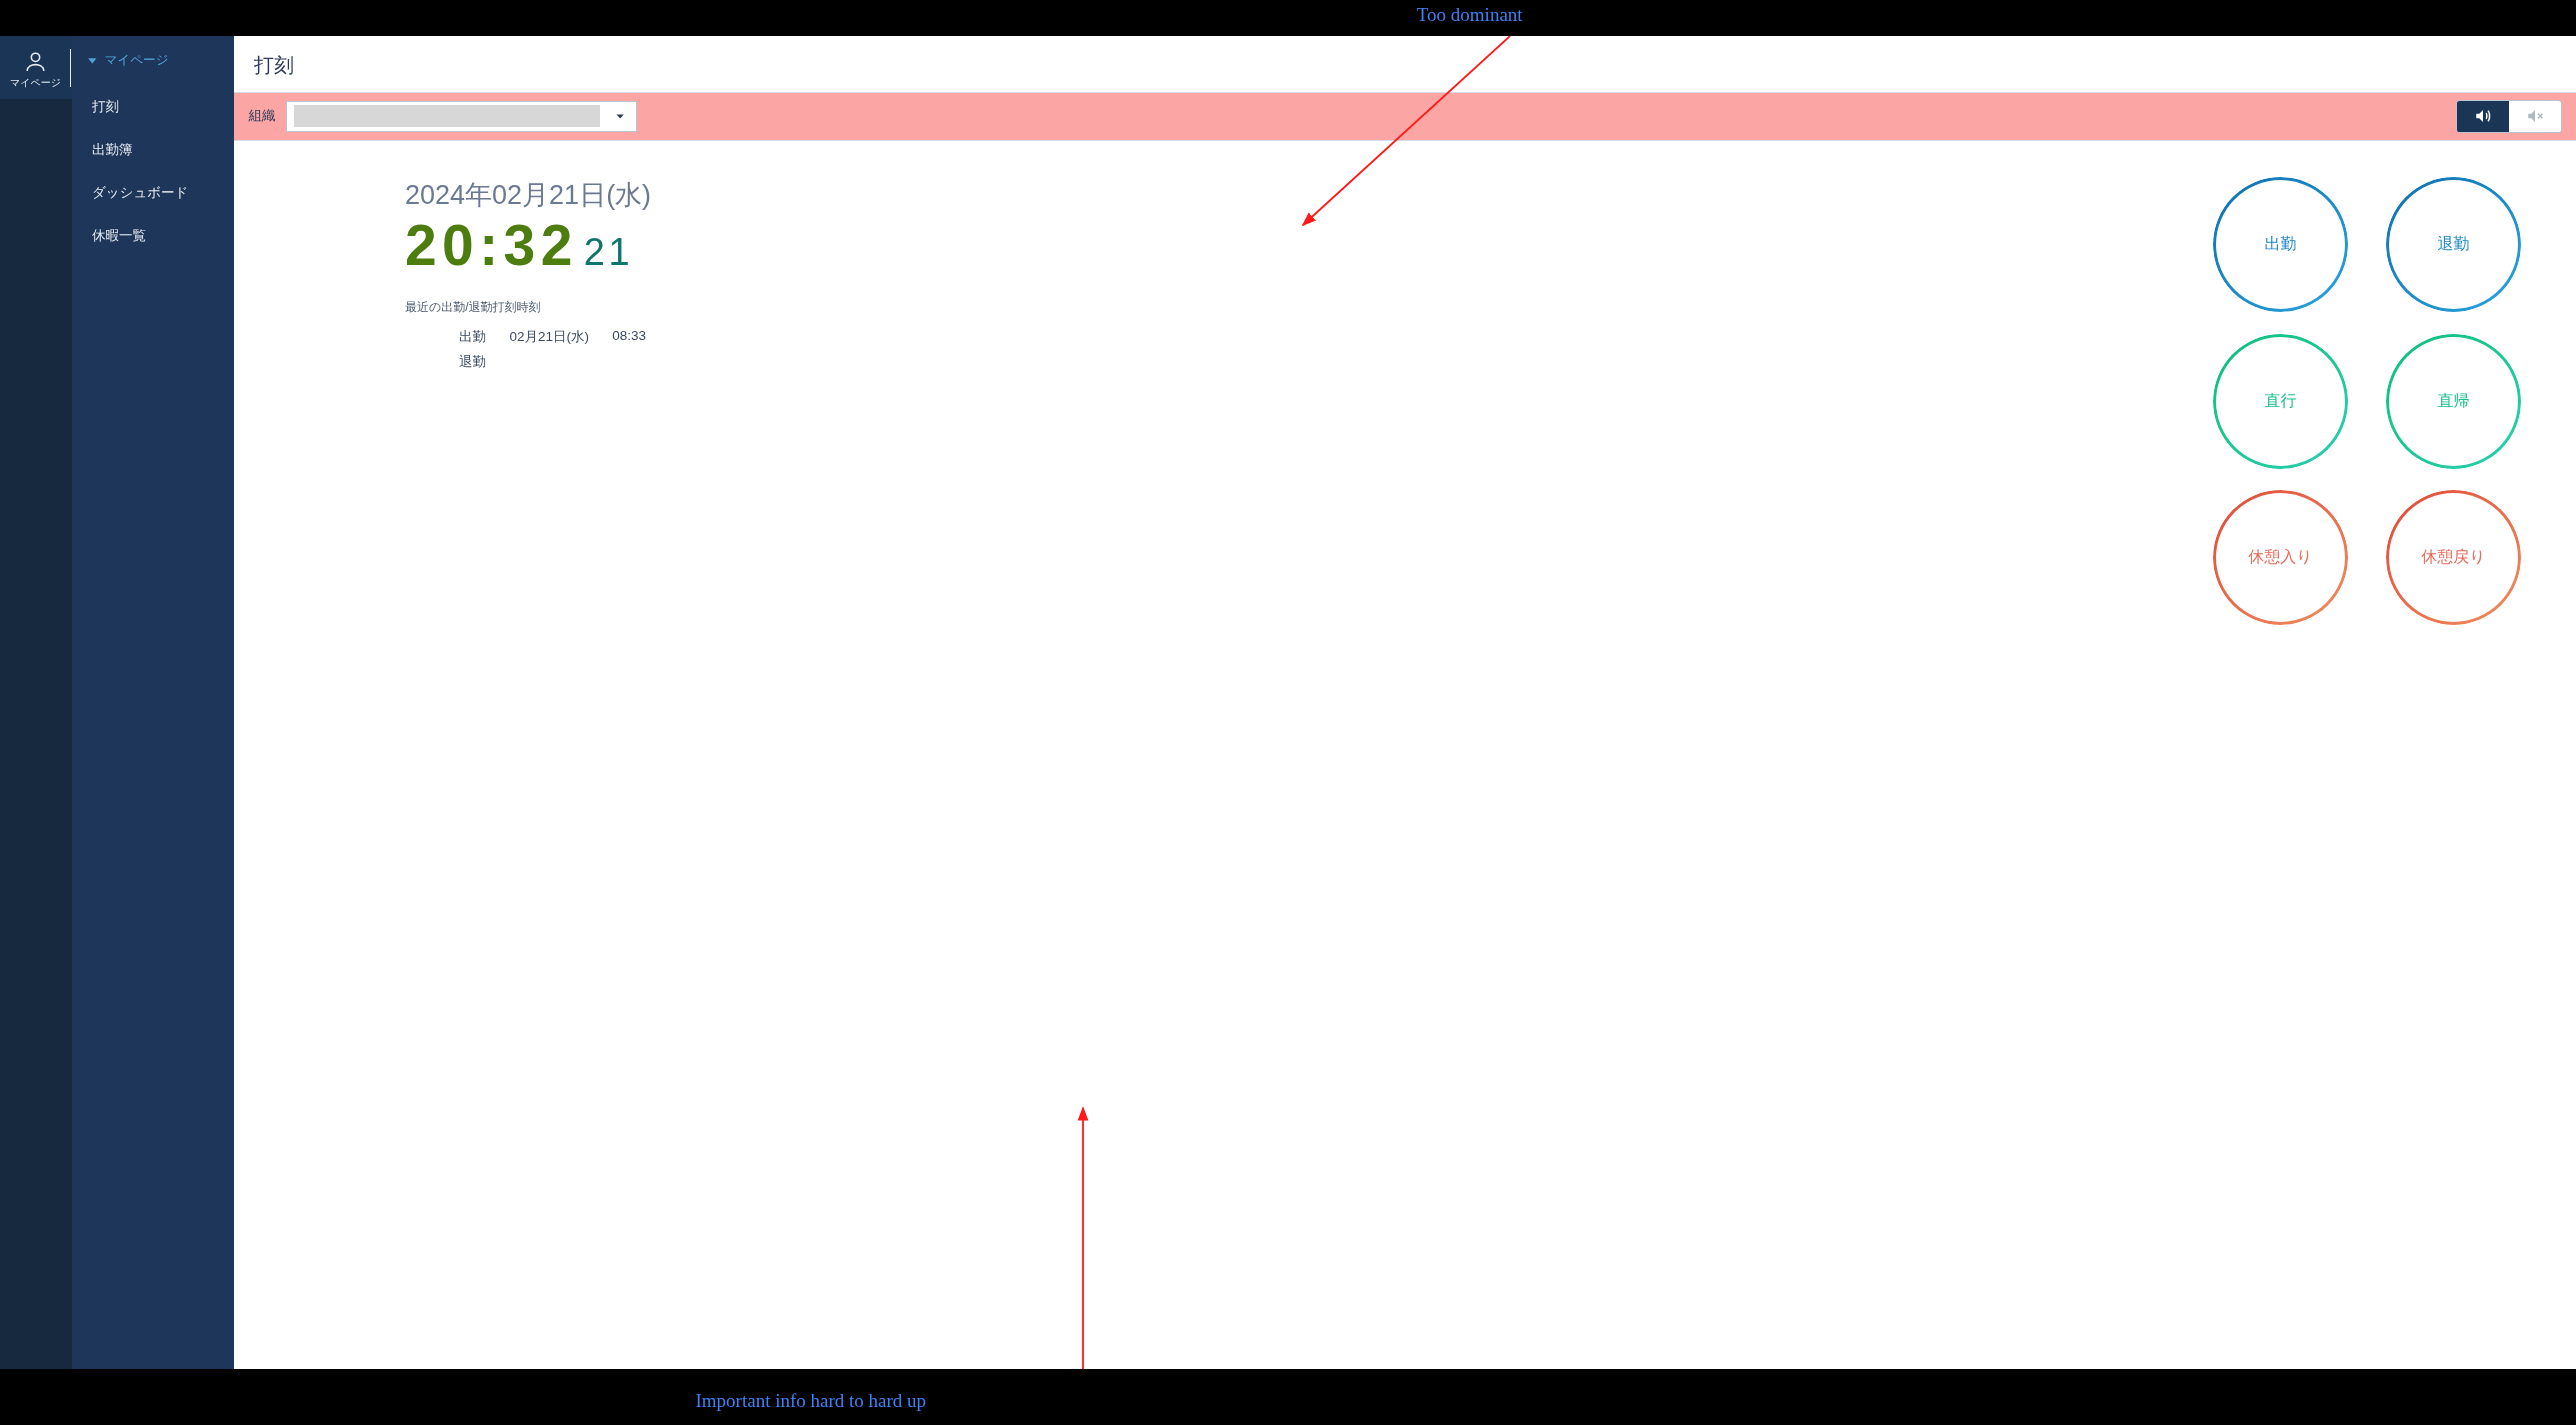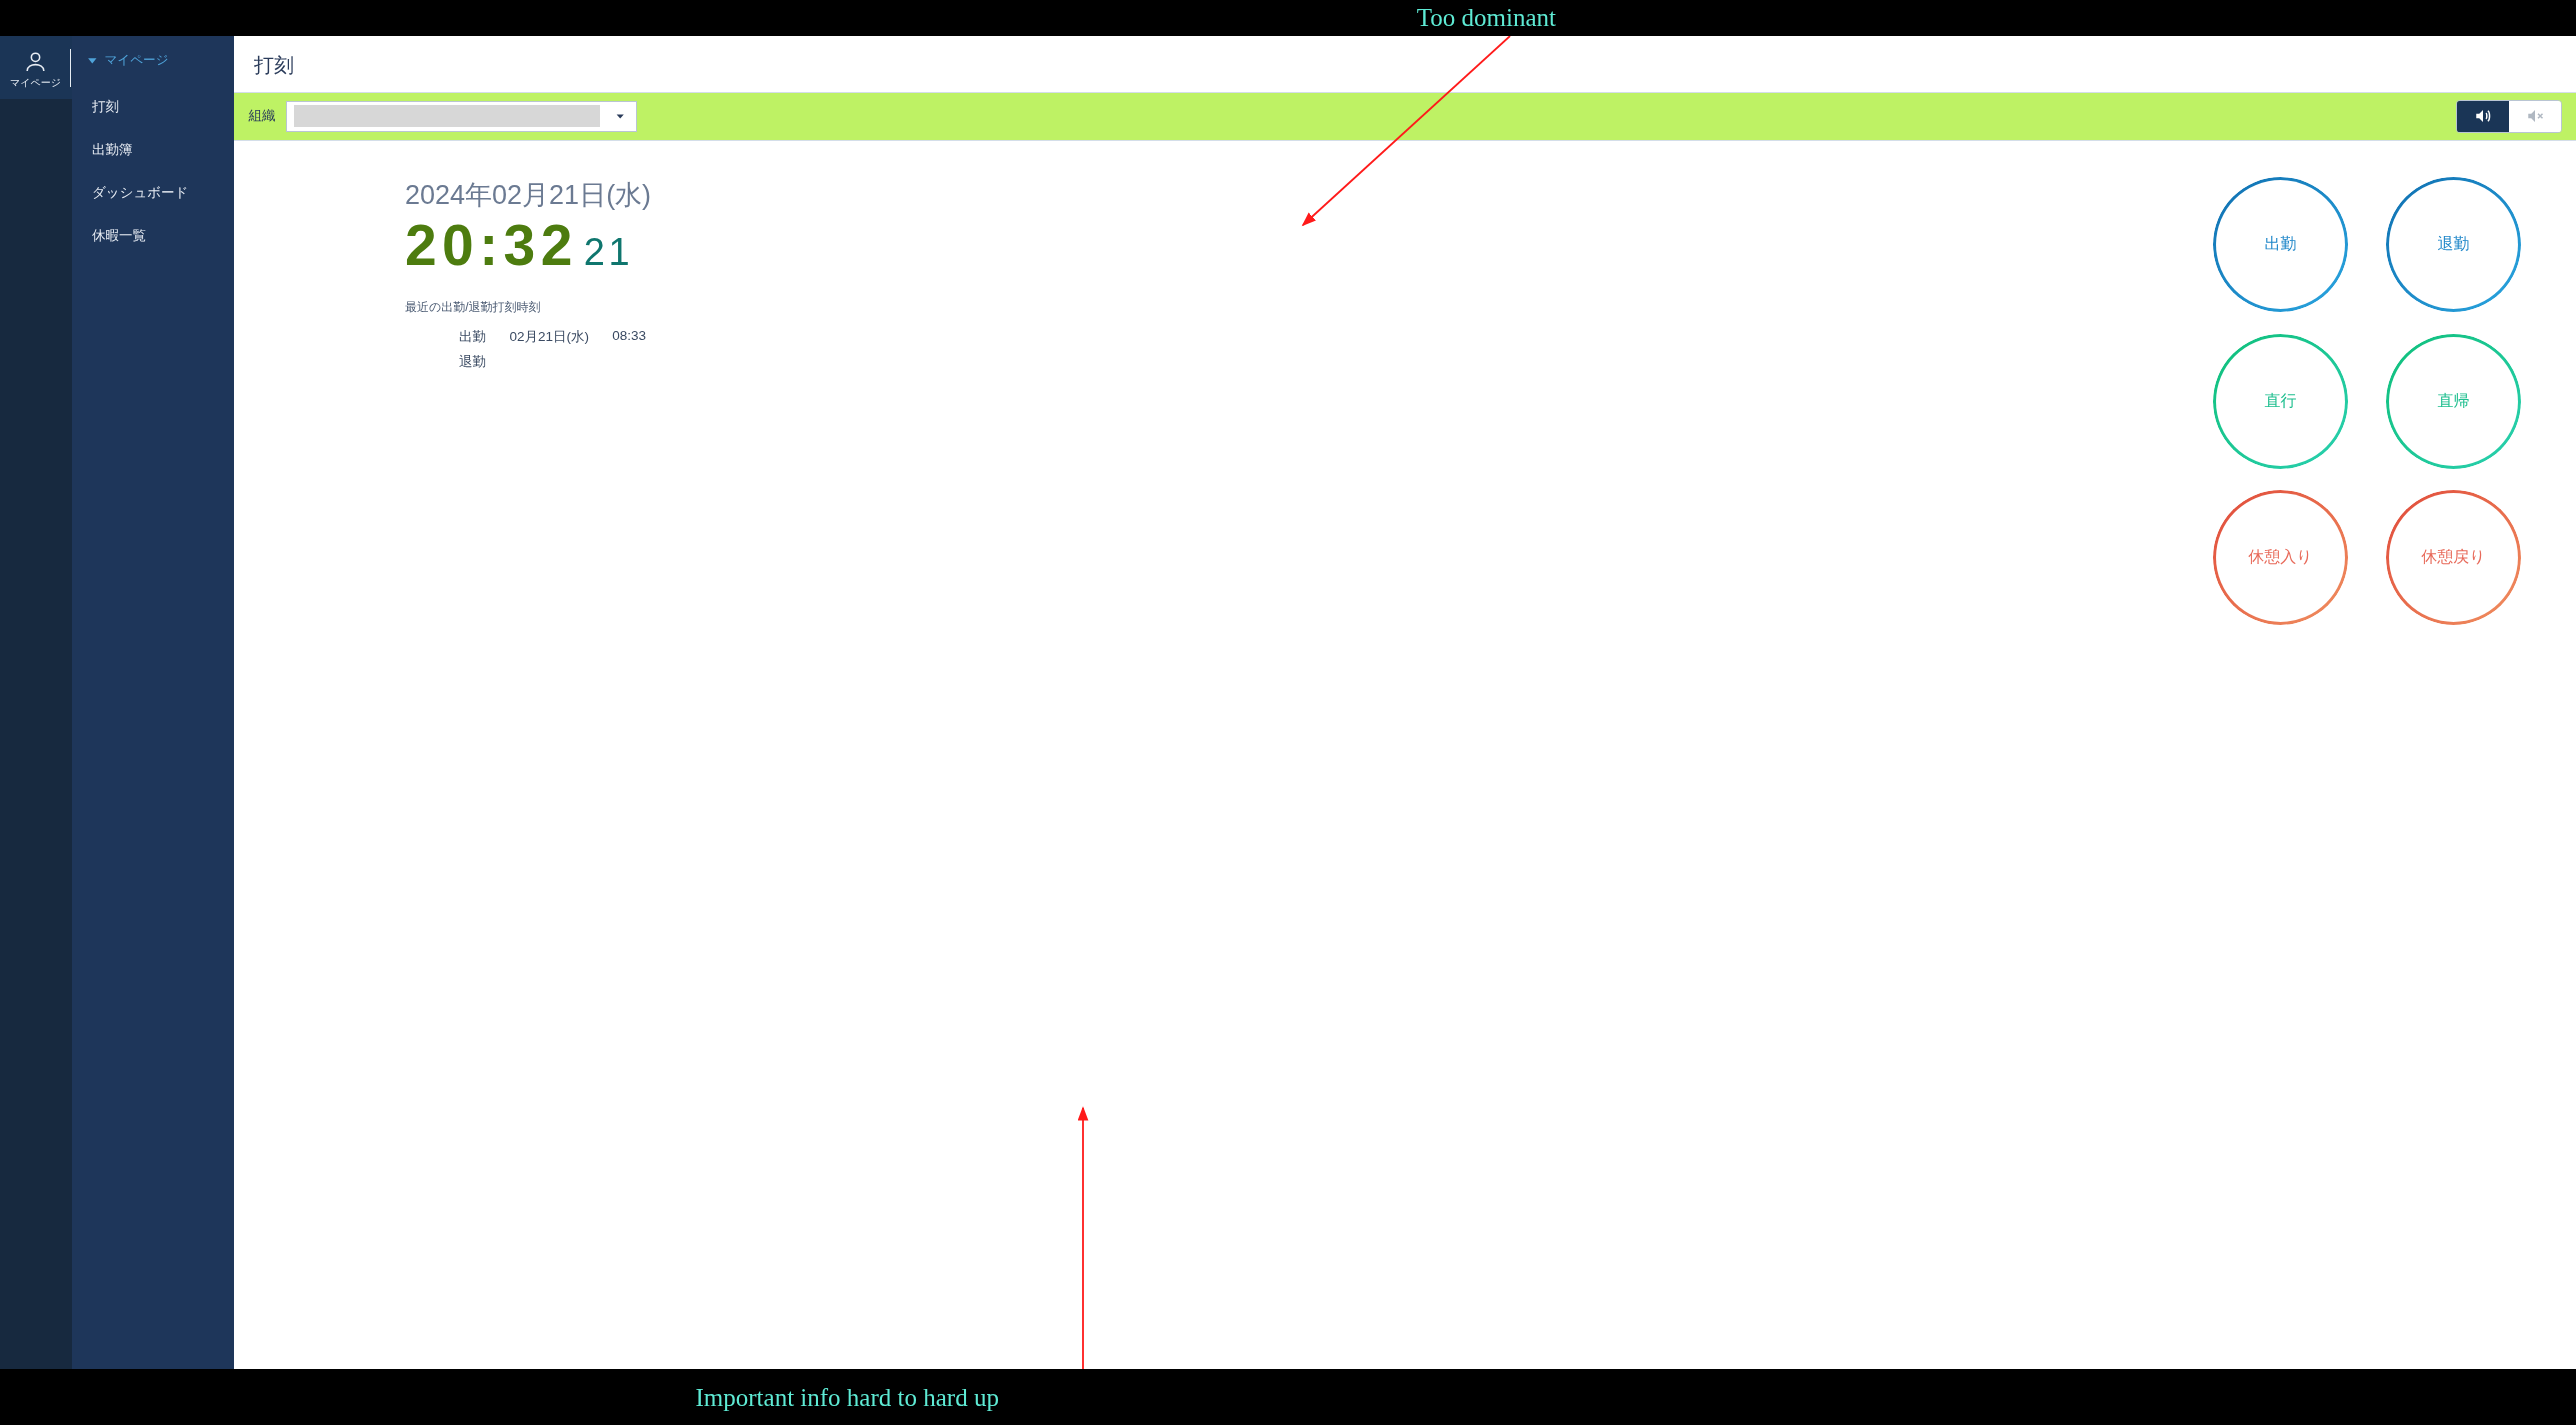--- a/index.html
+++ b/index.html
@@ -89,21 +89,21 @@
     background: #fff;
     position: relative;
   }
   .page-title {
     font-size: 20px;
     color: #2a3b5a;
     padding: 16px 20px 12.6px 20px;
     font-weight: 400;
   }
   .filter-bar {
-    background: #bef264;
+    background: #fca5a5;
     border-top: 0.9px solid #d4dee9;
     border-bottom: 0.9px solid #d4dee9;
     padding: 7.2px 14.4px;
     display: flex;
     align-items: center;
     gap: 10.8px;
   }
   .filter-label {
     font-size: 13.5px;
     color: #2a3b5a;
@@ -219,23 +219,23 @@
   .circle-btn.blue   { color: #1f87c9; }
   .circle-btn.blue::before   { background: linear-gradient(135deg,#0f6fb0,#2aa6e0); }
   .circle-btn.green  { color: #1fbf8f; }
   .circle-btn.green::before  { background: linear-gradient(135deg,#0fbf7a,#2ad0b0); }
   .circle-btn.red    { color: #e86a5a; }
   .circle-btn.red::before    { background: linear-gradient(135deg,#e04a3a,#f09060); }
 
   
   .annot {
     position: absolute;
-    color: #5eead4;
+    color: #3b82f6;
     font-family: "Times New Roman", serif;
-    font-size: 25px;
+    font-size: 19px;
     z-index: 50;
     pointer-events: none;
   }
   .annot-top   { top: 3.6px;  left: 55%; }
   .annot-bottom{ bottom: 12.6px; left: 27%; }
   .arrow {
     position: absolute;
     z-index: 49;
     pointer-events: none;
   }

